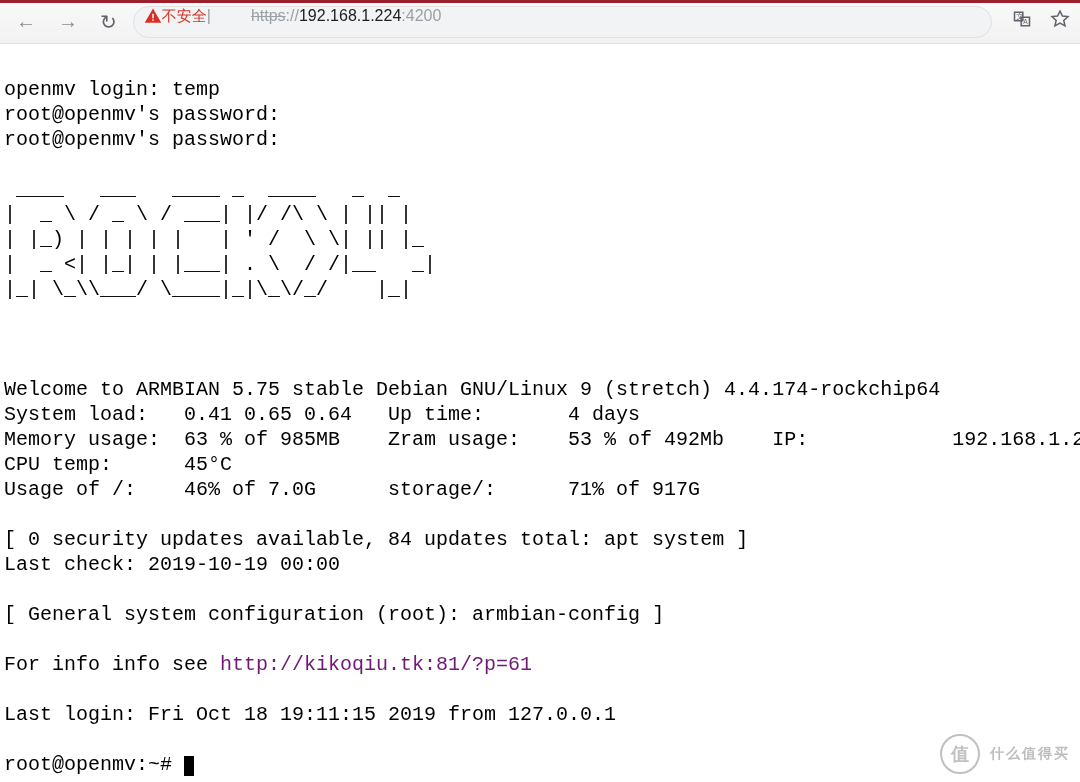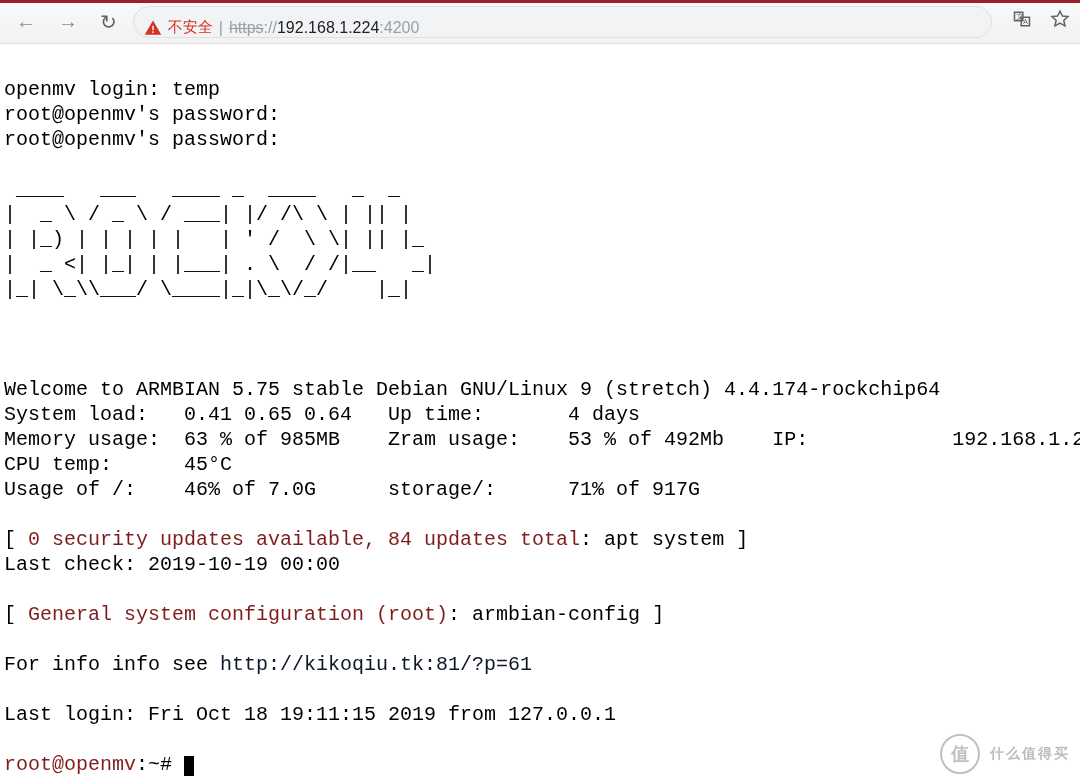--- a/index.html
+++ b/index.html
@@ -1,32 +1,32 @@
 <!DOCTYPE html>
 <html><head>
 <meta charset="utf-8">
 <style>
   html,body{margin:0;padding:0;width:1080px;height:782px;background:#fff;font-family:Arial,Helvetica,sans-serif;overflow:hidden;}
   .topbar{height:44px;border-bottom:1px solid #e0e0e0;display:flex;align-items:center;padding:0 10px;gap:10px;box-sizing:border-box;position:relative;background:linear-gradient(#f9f9f9,#f2f2f2);}
   .topbar::before{content:"";position:absolute;top:0;left:0;right:0;height:3px;background:#9c1f2e;}
   .nav-btn{color:#8a8a8a;font-size:20px;padding:4px 6px;display:inline-flex;align-items:center;cursor:default;}
   .nav-btn.enabled{color:#5f6368;cursor:pointer;}
-  .addr{display:flex;align-items:flex-end;background:#f1f3f4;border:1px solid #e0e0e0;border-radius:16px;height:30px;flex:1;padding:0 10px;gap:6px;min-width:0;}
+  .addr{display:flex;align-items:flex-start;background:#f1f3f4;border:1px solid #e0e0e0;border-radius:16px;height:30px;flex:1;padding:0 10px;min-width:0;}
   .warn-icon{width:18px;height:18px;display:inline-block;}
   .warn-icon svg{display:block;}
   .insec{color:#d93025;font-size:15px;white-space:nowrap;}
   .pipe{color:#9aa0a6;}
   .url-text{font-size:16px;color:#202124;white-space:nowrap;overflow:hidden;}
-  .url-https{color:#9aa0a6;text-decoration:line-through;}
+  .url-https{color:#9aa0a6;text-decoration:line-through;margin-left:40px;}
   .url-dim{color:#9aa0a6;}
   .right-icons{display:flex;align-items:center;gap:18px;margin-left:10px;color:#5f6368;}
   .right-icons .ic{font-size:20px;cursor:pointer;}
   .term{font-family:"Courier New",monospace;font-size:20px;color:#000;line-height:1.25;padding:8px 2px 2px 4px;white-space:pre;}
-  .red{color:#7f1d1d;font-family:Liberation Mono, monospace;}
-  .link{color:#0f172a;}
+  .red{color:#000000;font-family:Liberation Mono, monospace;}
+  .link{color:#701a75;}
   .wm{position:absolute;right:10px;bottom:8px;display:flex;align-items:center;gap:10px;color:#bdbdbd;}
   .wm-badge{width:36px;height:36px;border:2px solid #c0c0c0;border-radius:50%;display:flex;align-items:center;justify-content:center;font-size:18px;font-weight:bold;color:#c0c0c0;}
   .wm-txt{font-size:14px;letter-spacing:2px;font-weight:bold;}
   .cursor{display:inline-block;width:10px;height:20px;background:#000;vertical-align:text-bottom;}
 </style>
 </head>
 <body>
 
 <div class="topbar">
   <span class="nav-btn">←</span>

